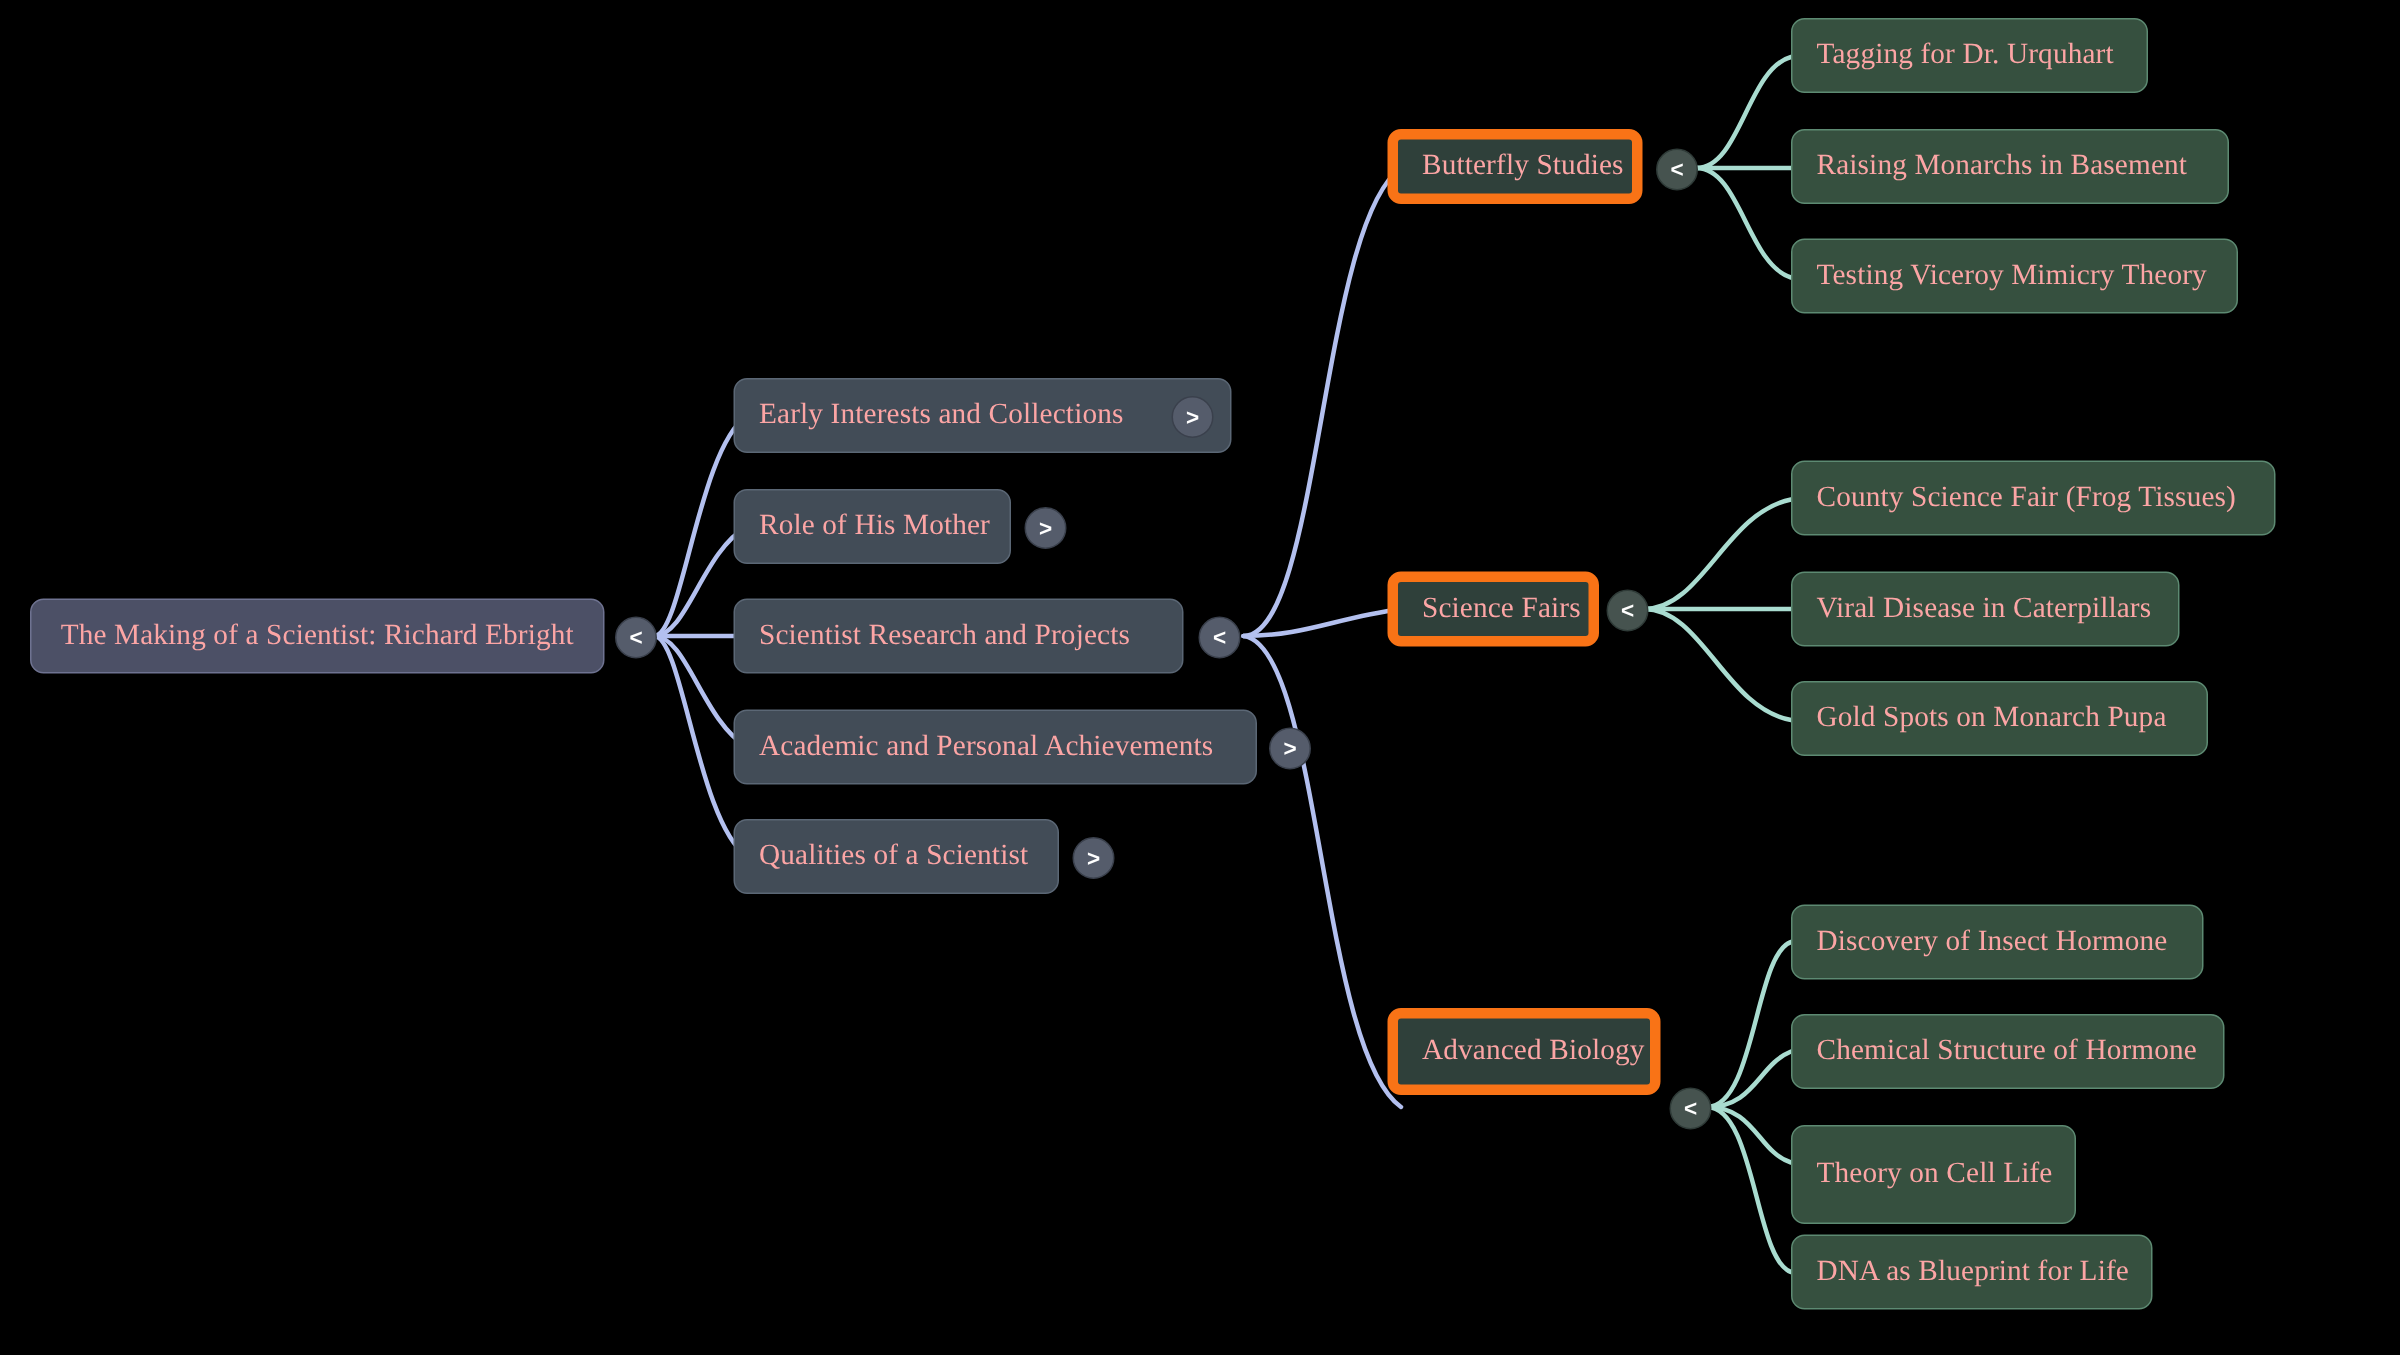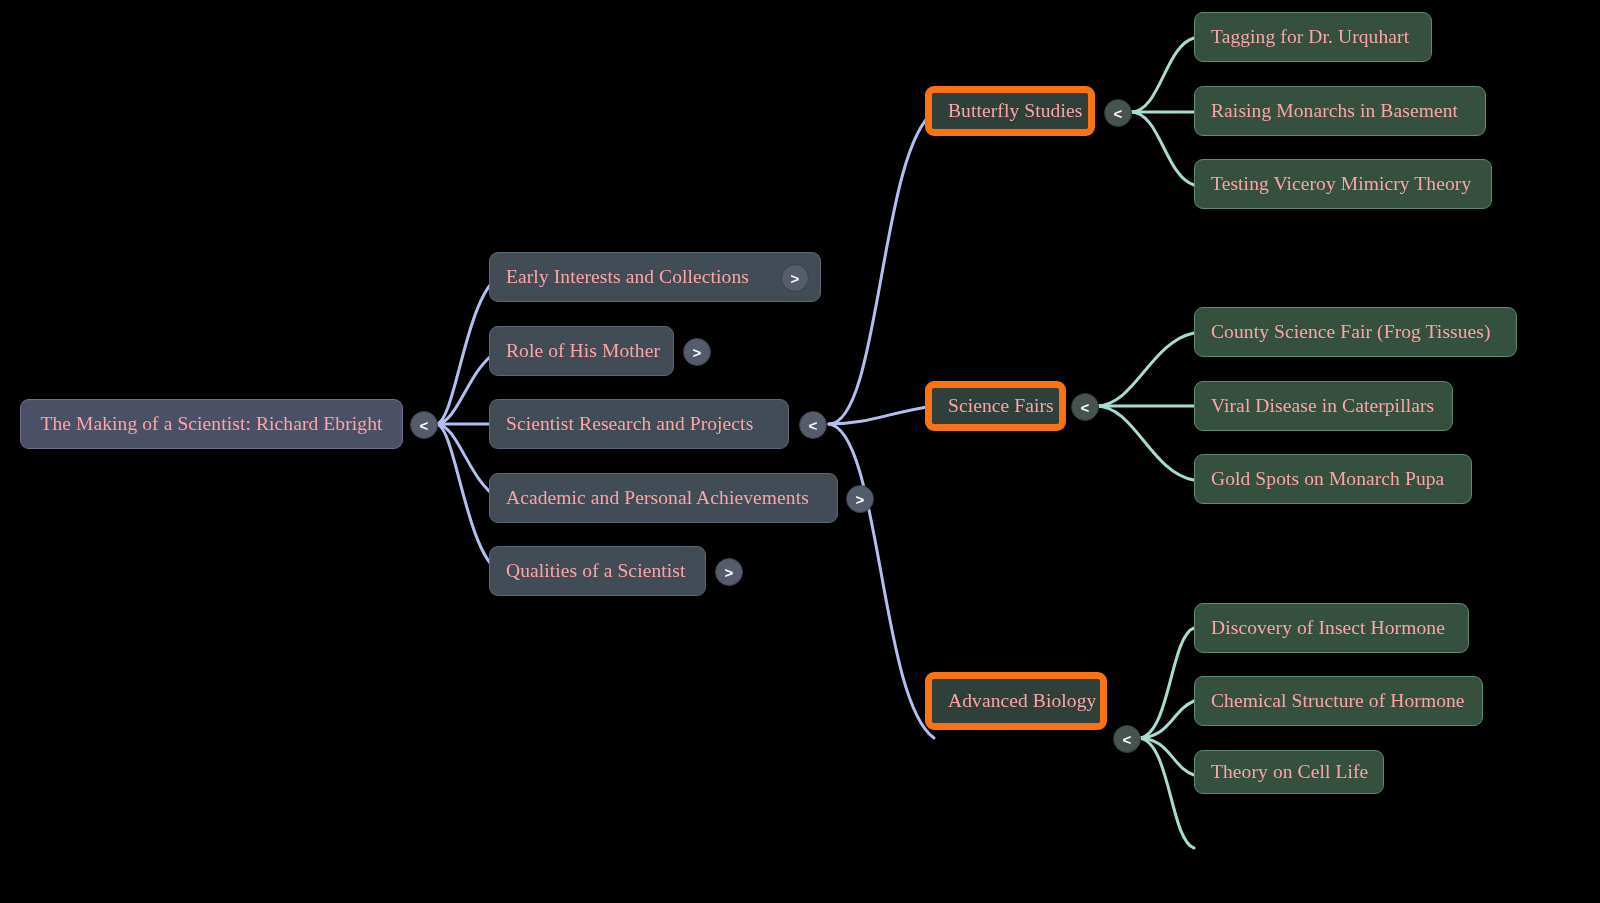--- a/index.html
+++ b/index.html
@@ -196,17 +196,20 @@
   <div class="node leaf" style="left:1194px; top:454px; width:278px; height:50px;">
     <span>Gold Spots on Monarch Pupa</span>
   </div>
 
   <div class="node leaf" style="left:1194px; top:603px; width:275px; height:50px;">
     <span>Discovery of Insect Hormone</span>
   </div>
   <div class="node leaf" style="left:1194px; top:676px; width:289px; height:50px;">
     <span>Chemical Structure of Hormone</span>
   </div>
-  <div class="node leaf" style="left:1194px; top:750px; width:190px; height:44px;">
+  <div class="node leaf" style="left:1194px; top:750px; width:190px; height:66px;">
     <span>Theory on Cell Life</span>
   </div>
+  <div class="node leaf" style="left:1194px; top:823px; width:241px; height:50px;">
+    <span>DNA as Blueprint for Life</span>
+  </div>
 
 </div>
 
 </body></html>

